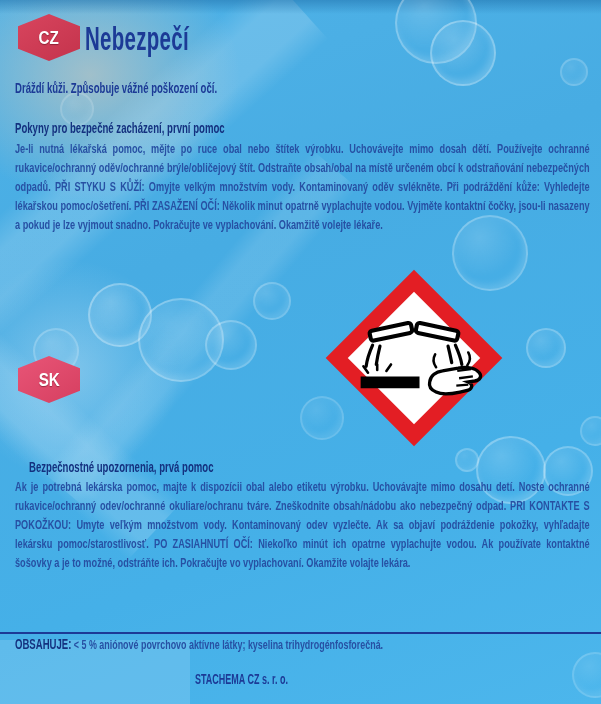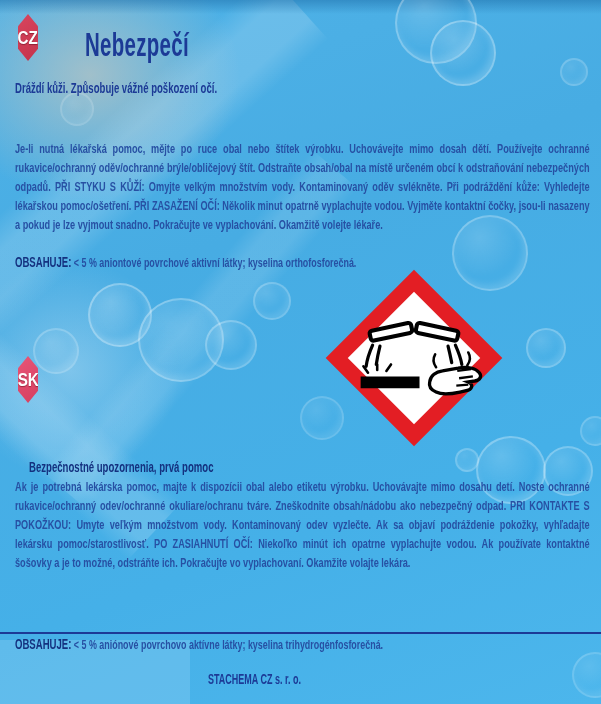--- a/index.html
+++ b/index.html
@@ -32,21 +32,21 @@
   .signal{font-weight:bold;font-size:33px;color:#1c3a96;letter-spacing:.5px;}
   .hazard{font-weight:bold;font-size:14.5px;color:#1c3a96;transform:scaleX(.66);}
   .sec-head{font-weight:bold;font-size:15px;color:#14317f;transform:scaleX(.64);}
   .body-text{width:845px;transform:scaleX(.68);transform-origin:left top;
     font-weight:bold;font-size:13.5px;line-height:19px;color:#2750a3;text-align:justify;}
   .contains{font-weight:bold;font-size:13.5px;color:#2750a3;transform:scaleX(.66);}
   .contains b{color:#14317f;font-size:14.5px;}
   .footer-text{font-weight:bold;font-size:14.5px;color:#1c3a96;transform:scaleX(.62);}
   .divider{position:absolute;left:0;top:632px;width:601px;height:2px;background:#1c3a96;}
   
-  .badge{position:absolute;width:20px;height:47px;display:flex;align-items:center;justify-content:center;
+  .badge{position:absolute;width:62px;height:47px;display:flex;align-items:center;justify-content:center;
     clip-path:polygon(50% 0%,100% 26%,100% 74%,50% 100%,0% 74%,0% 26%);}
   .badge-cz{left:18px;top:14px;background:linear-gradient(145deg,#d8455e,#c4334c);}
   .badge-sk{left:18px;top:356px;background:linear-gradient(145deg,#e85577,#d63f60);align-items:center;}
   .badge span{font-weight:bold;font-size:19px;color:#ffffff;transform:scaleX(.8);
     text-shadow:0 1px 1px rgba(90,10,25,.5);}
   
   .ghs{position:absolute;left:322px;top:266px;width:184px;height:184px;}
 </style>
 </head>
 <body>
@@ -75,30 +75,30 @@
   <div class="bubble" style="left:300px;top:396px;width:40px;height:40px;opacity:.35"></div>
   <div class="bubble" style="left:476px;top:436px;width:66px;height:64px;opacity:.55"></div>
   <div class="bubble" style="left:543px;top:446px;width:46px;height:46px;opacity:.5"></div>
   <div class="bubble" style="left:580px;top:416px;width:26px;height:26px;opacity:.4"></div>
   <div class="bubble" style="left:455px;top:448px;width:20px;height:20px;opacity:.45"></div>
   <div class="bubble" style="left:572px;top:652px;width:42px;height:42px;opacity:.35"></div>
 
   <div class="badge badge-cz">
     <span>CZ</span>
   </div>
-  <div class="abs" style="left:85px;top:26px;">
+  <div class="abs" style="left:85px;top:20px;">
     <span class="cx signal">Nebezpečí</span>
   </div>
   <div class="abs" style="left:15px;top:79px;">
     <span class="cx hazard">Dráždí kůži. Způsobuje vážné poškození očí.</span>
   </div>
+  <div class="abs" style="left:15px;top:119px;">
+    <span class="cx sec-head">Pokyny pro bezpečné zacházení, první pomoc</span>
+  </div>
   <div class="abs body-text" style="left:15px;top:139px;">Je-li nutná lékařská pomoc, mějte po ruce obal nebo štítek výrobku. Uchovávejte mimo dosah dětí. Používejte ochranné rukavice/ochranný oděv/ochranné brýle/obličejový štít. Odstraňte obsah/obal na místě určeném obcí k odstraňování nebezpečných odpadů. PŘI STYKU S KŮŽÍ: Omyjte velkým množstvím vody. Kontaminovaný oděv svlékněte. Při podráždění kůže: Vyhledejte lékařskou pomoc/ošetření. PŘI ZASAŽENÍ OČÍ: Několik minut opatrně vyplachujte vodou. Vyjměte kontaktní čočky, jsou-li nasazeny a pokud je lze vyjmout snadno. Pokračujte ve vyplachování. Okamžitě volejte lékaře.</div>
-  <div class="abs" style="left:15px;top:253px;">
-    <span class="cx contains"><b>OBSAHUJE:</b><span> &lt; 5 % aniontové povrchové aktivní látky; kyselina orthofosforečná.</span></span>
-  </div>
 
   <div class="ghs">
     <svg viewBox="0 0 200 200" width="184" height="184">
       <polygon points="100,4 196,100 100,196 4,100" fill="#e31e24"></polygon>
       <polygon points="100,28 172,100 100,172 28,100" fill="#ffffff"></polygon>
 
       <g transform="rotate(-12 75 72)">
         <rect x="52" y="66" width="46" height="11" rx="3" fill="#ffffff" stroke="#000" stroke-width="4.5"></rect>
       </g>
       <g stroke="#000" stroke-width="3.5" fill="none" stroke-linecap="round">
@@ -139,17 +139,17 @@
   </div>
   <div class="abs" style="left:15px;top:458px;margin-left:14px;">
     <span class="cx sec-head">Bezpečnostné upozornenia, prvá pomoc</span>
   </div>
   <div class="abs body-text" style="left:15px;top:477px;">Ak je potrebná lekárska pomoc, majte k dispozícii obal alebo etiketu výrobku. Uchovávajte mimo dosahu detí. Noste ochranné rukavice/ochranný odev/ochranné okuliare/ochranu tváre. Zneškodnite obsah/nádobu ako nebezpečný odpad. PRI KONTAKTE S POKOŽKOU: Umyte veľkým množstvom vody. Kontaminovaný odev vyzlečte. Ak sa objaví podráždenie pokožky, vyhľadajte lekársku pomoc/starostlivosť. PO ZASIAHNUTÍ OČÍ: Niekoľko minút ich opatrne vyplachujte vodou. Ak používate kontaktné šošovky a je to možné, odstráňte ich. Pokračujte vo vyplachovaní. Okamžite volajte lekára.</div>
   <div class="abs" style="left:15px;top:591px;margin-top:44px;">
     <span class="cx contains"><b>OBSAHUJE:</b><span> &lt; 5 % aniónové povrchovo aktívne látky; kyselina trihydrogénfosforečná.</span></span>
   </div>
 
   <div class="divider"></div>
-  <div class="abs" style="left:195px;top:670px;margin-left:13px;">
+  <div class="abs" style="left:195px;top:670px;">
     <span class="cx footer-text">STACHEMA CZ s. r. o.</span>
   </div>
 
 </div>
 
 </body></html>

